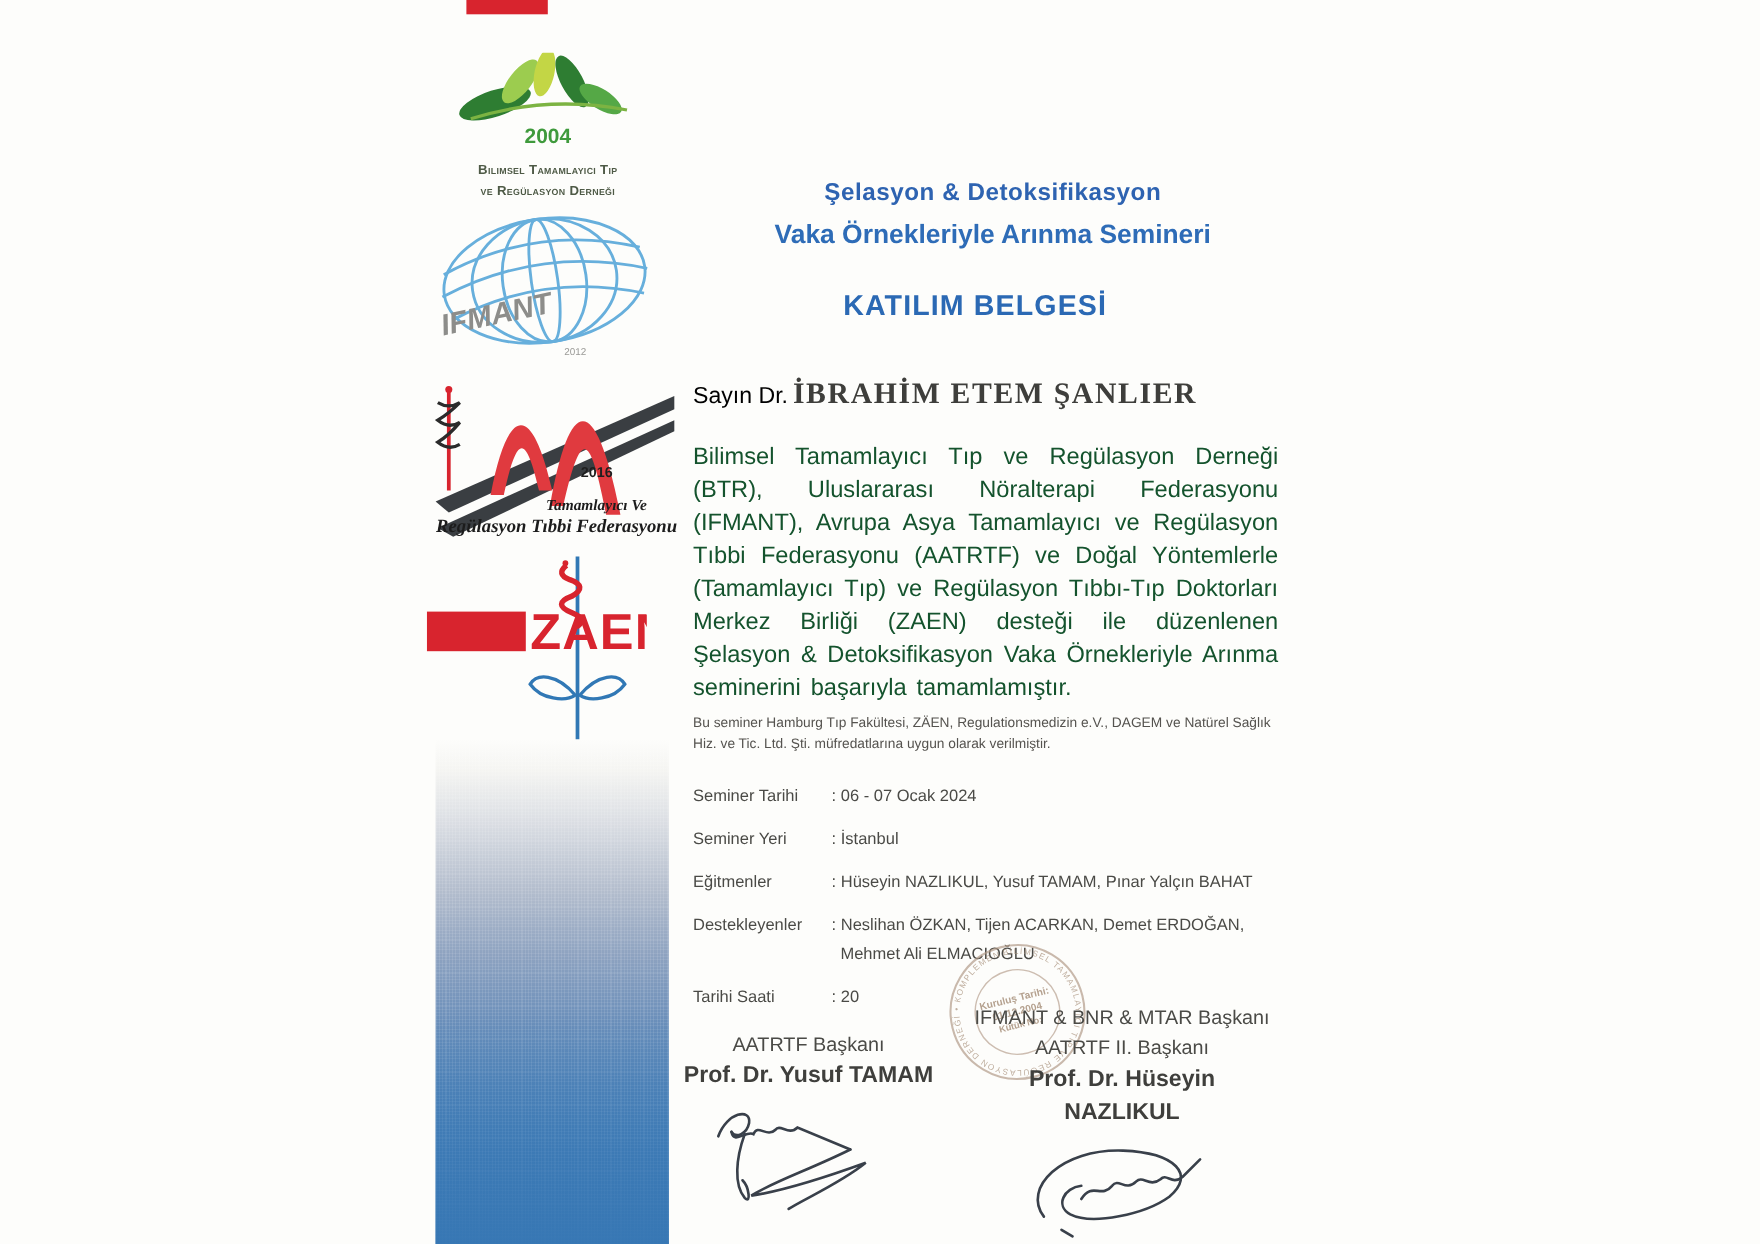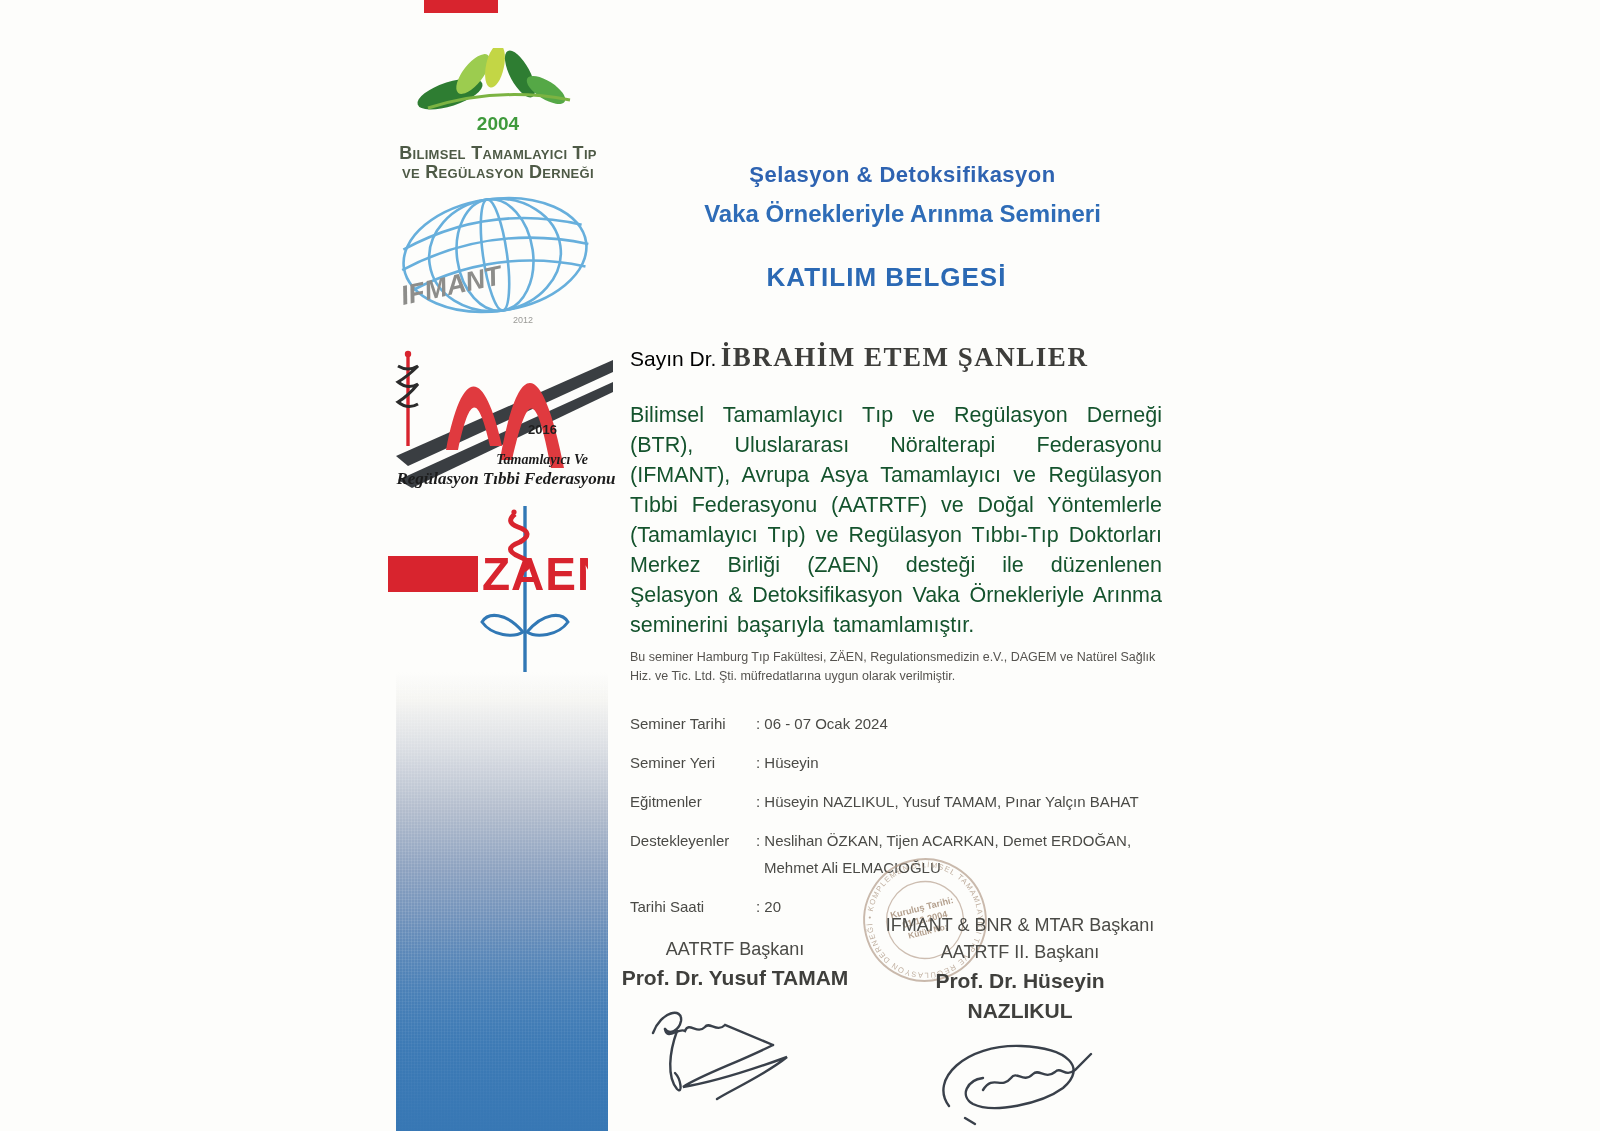--- a/index.html
+++ b/index.html
@@ -6,21 +6,21 @@
   #canvas{
     position:relative;width:1600px;height:1131px;margin:0 auto;
     background:#fdfdfb;overflow:hidden;
     font-family:"Liberation Sans",sans-serif;color:#474744;
   }
   .abs{position:absolute;}
   
   #top-red-mark{left:424px;top:0;width:74px;height:13px;background:#d8242e;}
   
   #leaf-logo{left:398px;top:48px;width:200px;text-align:center;}
-  .leaf-caption{font-weight:bold;font-size:18px;color:#4e5a46;line-height:19px;letter-spacing:.3px;font-variant:small-caps;}
+  .leaf-caption{font-weight:bold;font-size:12px;color:#4e5a46;line-height:19px;letter-spacing:.3px;font-variant:small-caps;}
   #ifmant-logo{left:395px;top:195px;width:200px;}
   #fed-logo{left:388px;top:338px;width:240px;}
   #zaen-logo{left:388px;top:500px;width:200px;}
   
   #ribbon{
     left:396px;top:672px;width:212px;height:459px;
     background:
       repeating-linear-gradient(90deg,rgba(255,255,255,.10) 0 1px,rgba(255,255,255,0) 1px 3px),
       repeating-linear-gradient(0deg,rgba(255,255,255,.08) 0 1px,rgba(255,255,255,0) 1px 3px),
       linear-gradient(180deg,rgba(253,253,251,0) 0%,rgba(244,244,241,.9) 6%,
@@ -153,21 +153,21 @@
   <div class="abs" id="fine-print">Bu seminer Hamburg Tıp Fakültesi, ZÄEN, Regulationsmedizin e.V., DAGEM ve Natürel Sağlık Hiz. ve Tic. Ltd. Şti. müfredatlarına uygun olarak verilmiştir.</div>
 
   <div class="abs" id="details">
     <div class="drow">
       <div class="dlabel">Seminer Tarihi</div>
       <div class="dvalue">: 06 - 07 Ocak 2024</div>
     </div>
     <div class="drow-gap"></div>
     <div class="drow">
       <div class="dlabel">Seminer Yeri</div>
-      <div class="dvalue">: Hüseyin</div>
+      <div class="dvalue">: İstanbul</div>
     </div>
     <div class="drow-gap"></div>
     <div class="drow">
       <div class="dlabel">Eğitmenler</div>
       <div class="dvalue">: Hüseyin NAZLIKUL, Yusuf TAMAM, Pınar Yalçın BAHAT</div>
     </div>
     <div class="drow-gap"></div>
     <div class="drow">
       <div class="dlabel">Destekleyenler</div>
       <div class="dvalue">: Neslihan ÖZKAN, Tijen ACARKAN, Demet ERDOĞAN,</div>

